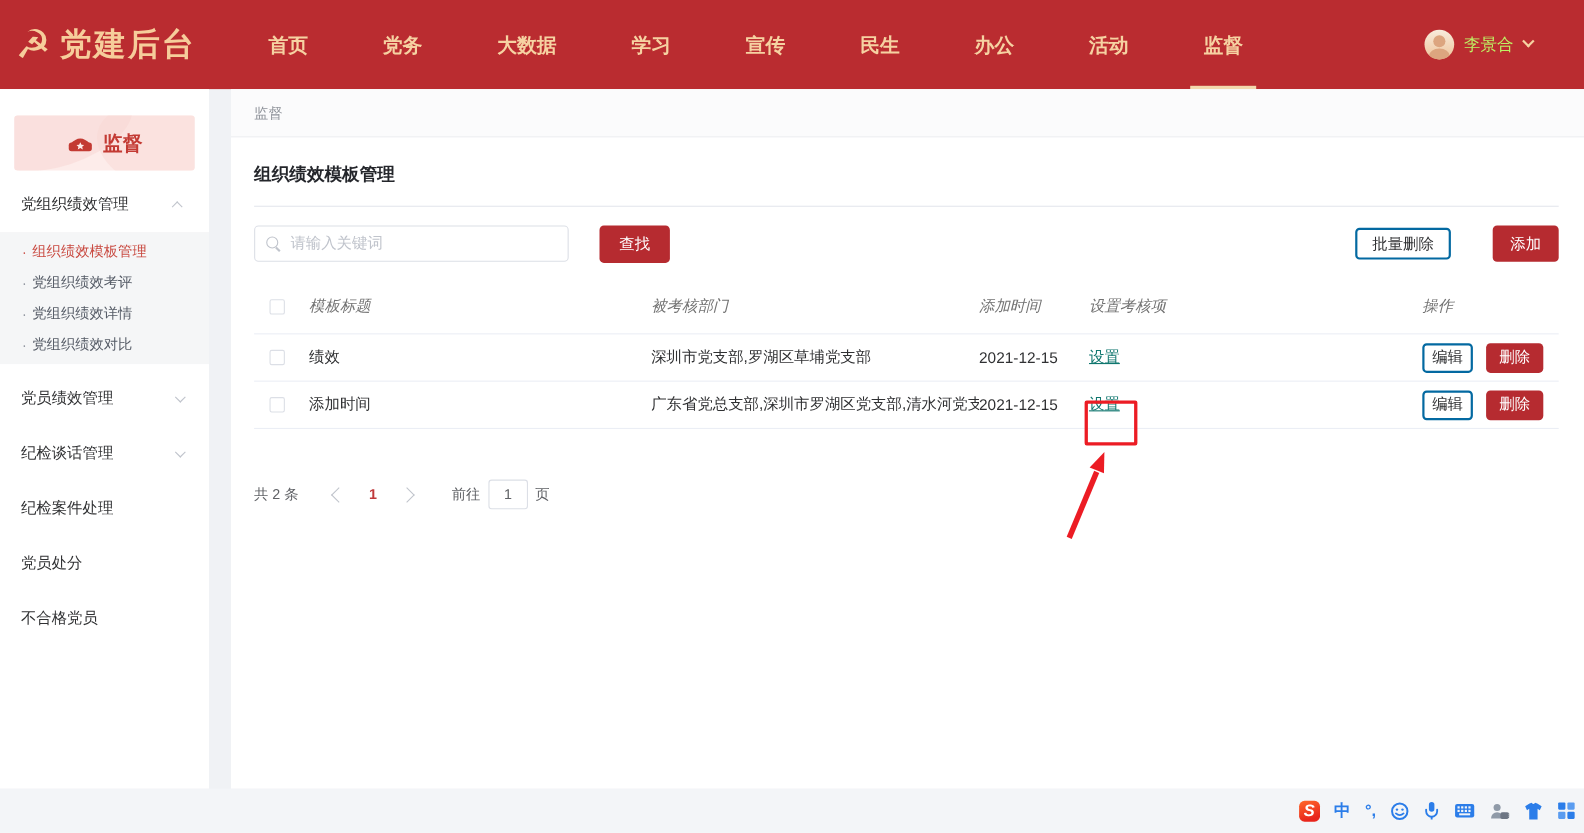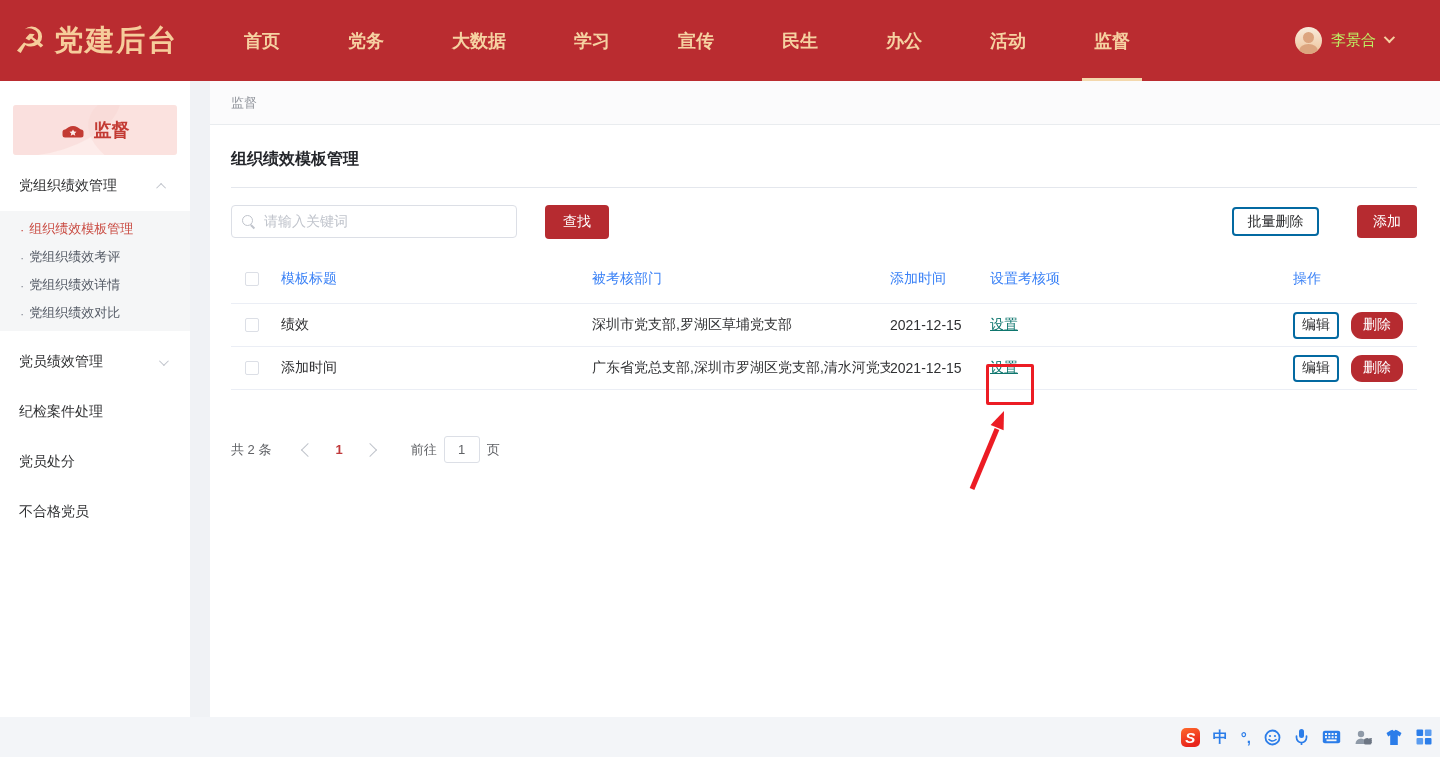--- a/index.html
+++ b/index.html
@@ -123,34 +123,34 @@
   .btn-find { width:64px; height:34px; margin-left:28px; }
   .btn-plain {
     background:#fff; border:2px solid #0369a1; color:#303133;
   }
   .btn-batch { width:87px; height:29px; margin-left:auto; }
   .btn-add { width:60px; height:33px; margin-left:38px; }
 
   
   .table { margin:16px 23px 0 21px; font-size:14px; }
   .trow { display:flex; align-items:center; height:43px; border-bottom:1px solid #ebeef5; }
-  .trow.thead { height:50px; color:#3b82f6; }
+  .trow.thead { height:50px; color:#737373;font-style:italic; }
   .col-check { width:50px; flex:none; display:flex; align-items:center; }
   .col-title { width:311px; flex:none; }
   .col-dept  { width:298px; flex:none; white-space:nowrap; overflow:hidden; }
   .col-date  { width:100px; flex:none; }
   .col-set   { width:303px; flex:none; }
   .col-ops   { flex:1; display:flex; justify-content:flex-start; gap:12px; }
   .checkbox {
     width:14px; height:14px; border:1px solid #dcdfe6; border-radius:2px;
     background:#fff; margin-left:14px; cursor:pointer;
   }
   .set-link { color:#0f766e; text-decoration:underline; cursor:pointer; }
   .btn-edit { width:46px; height:27px; }
-  .btn-del  { width:52px; height:27px;border-radius:11px; }
+  .btn-del  { width:52px; height:27px; }
 
   
   .pagination { display:flex; align-items:center; margin:46px 0 0 21px; font-size:13px; color:#606266; }
   .pg-total { margin-right:18px; }
   .pg-arrow {
     width:10px; height:10px; border-left:1.5px solid #c0c4cc; border-bottom:1.5px solid #c0c4cc;
     cursor:pointer; margin:0 14px;
   }
   .pg-prev { transform:rotate(45deg); }
   .pg-next { transform:rotate(-135deg); }
@@ -243,20 +243,24 @@
         <span>党组织绩效详情</span>
       </div>
       <div class="side-sub-item">
         <span class="dot">·</span>
         <span>党组织绩效对比</span>
       </div>
     </div>
 
     <div class="side-group">
       <span>党员绩效管理</span>
+      <span class="caret down"></span>
+    </div>
+    <div class="side-group">
+      <span>纪检谈话管理</span>
       <span class="caret down"></span>
     </div>
     <div class="side-plain">纪检案件处理</div>
     <div class="side-plain">党员处分</div>
     <div class="side-plain">不合格党员</div>
   </div>
 </div>
 
 <div class="main">
   <div class="breadcrumb-bar">

